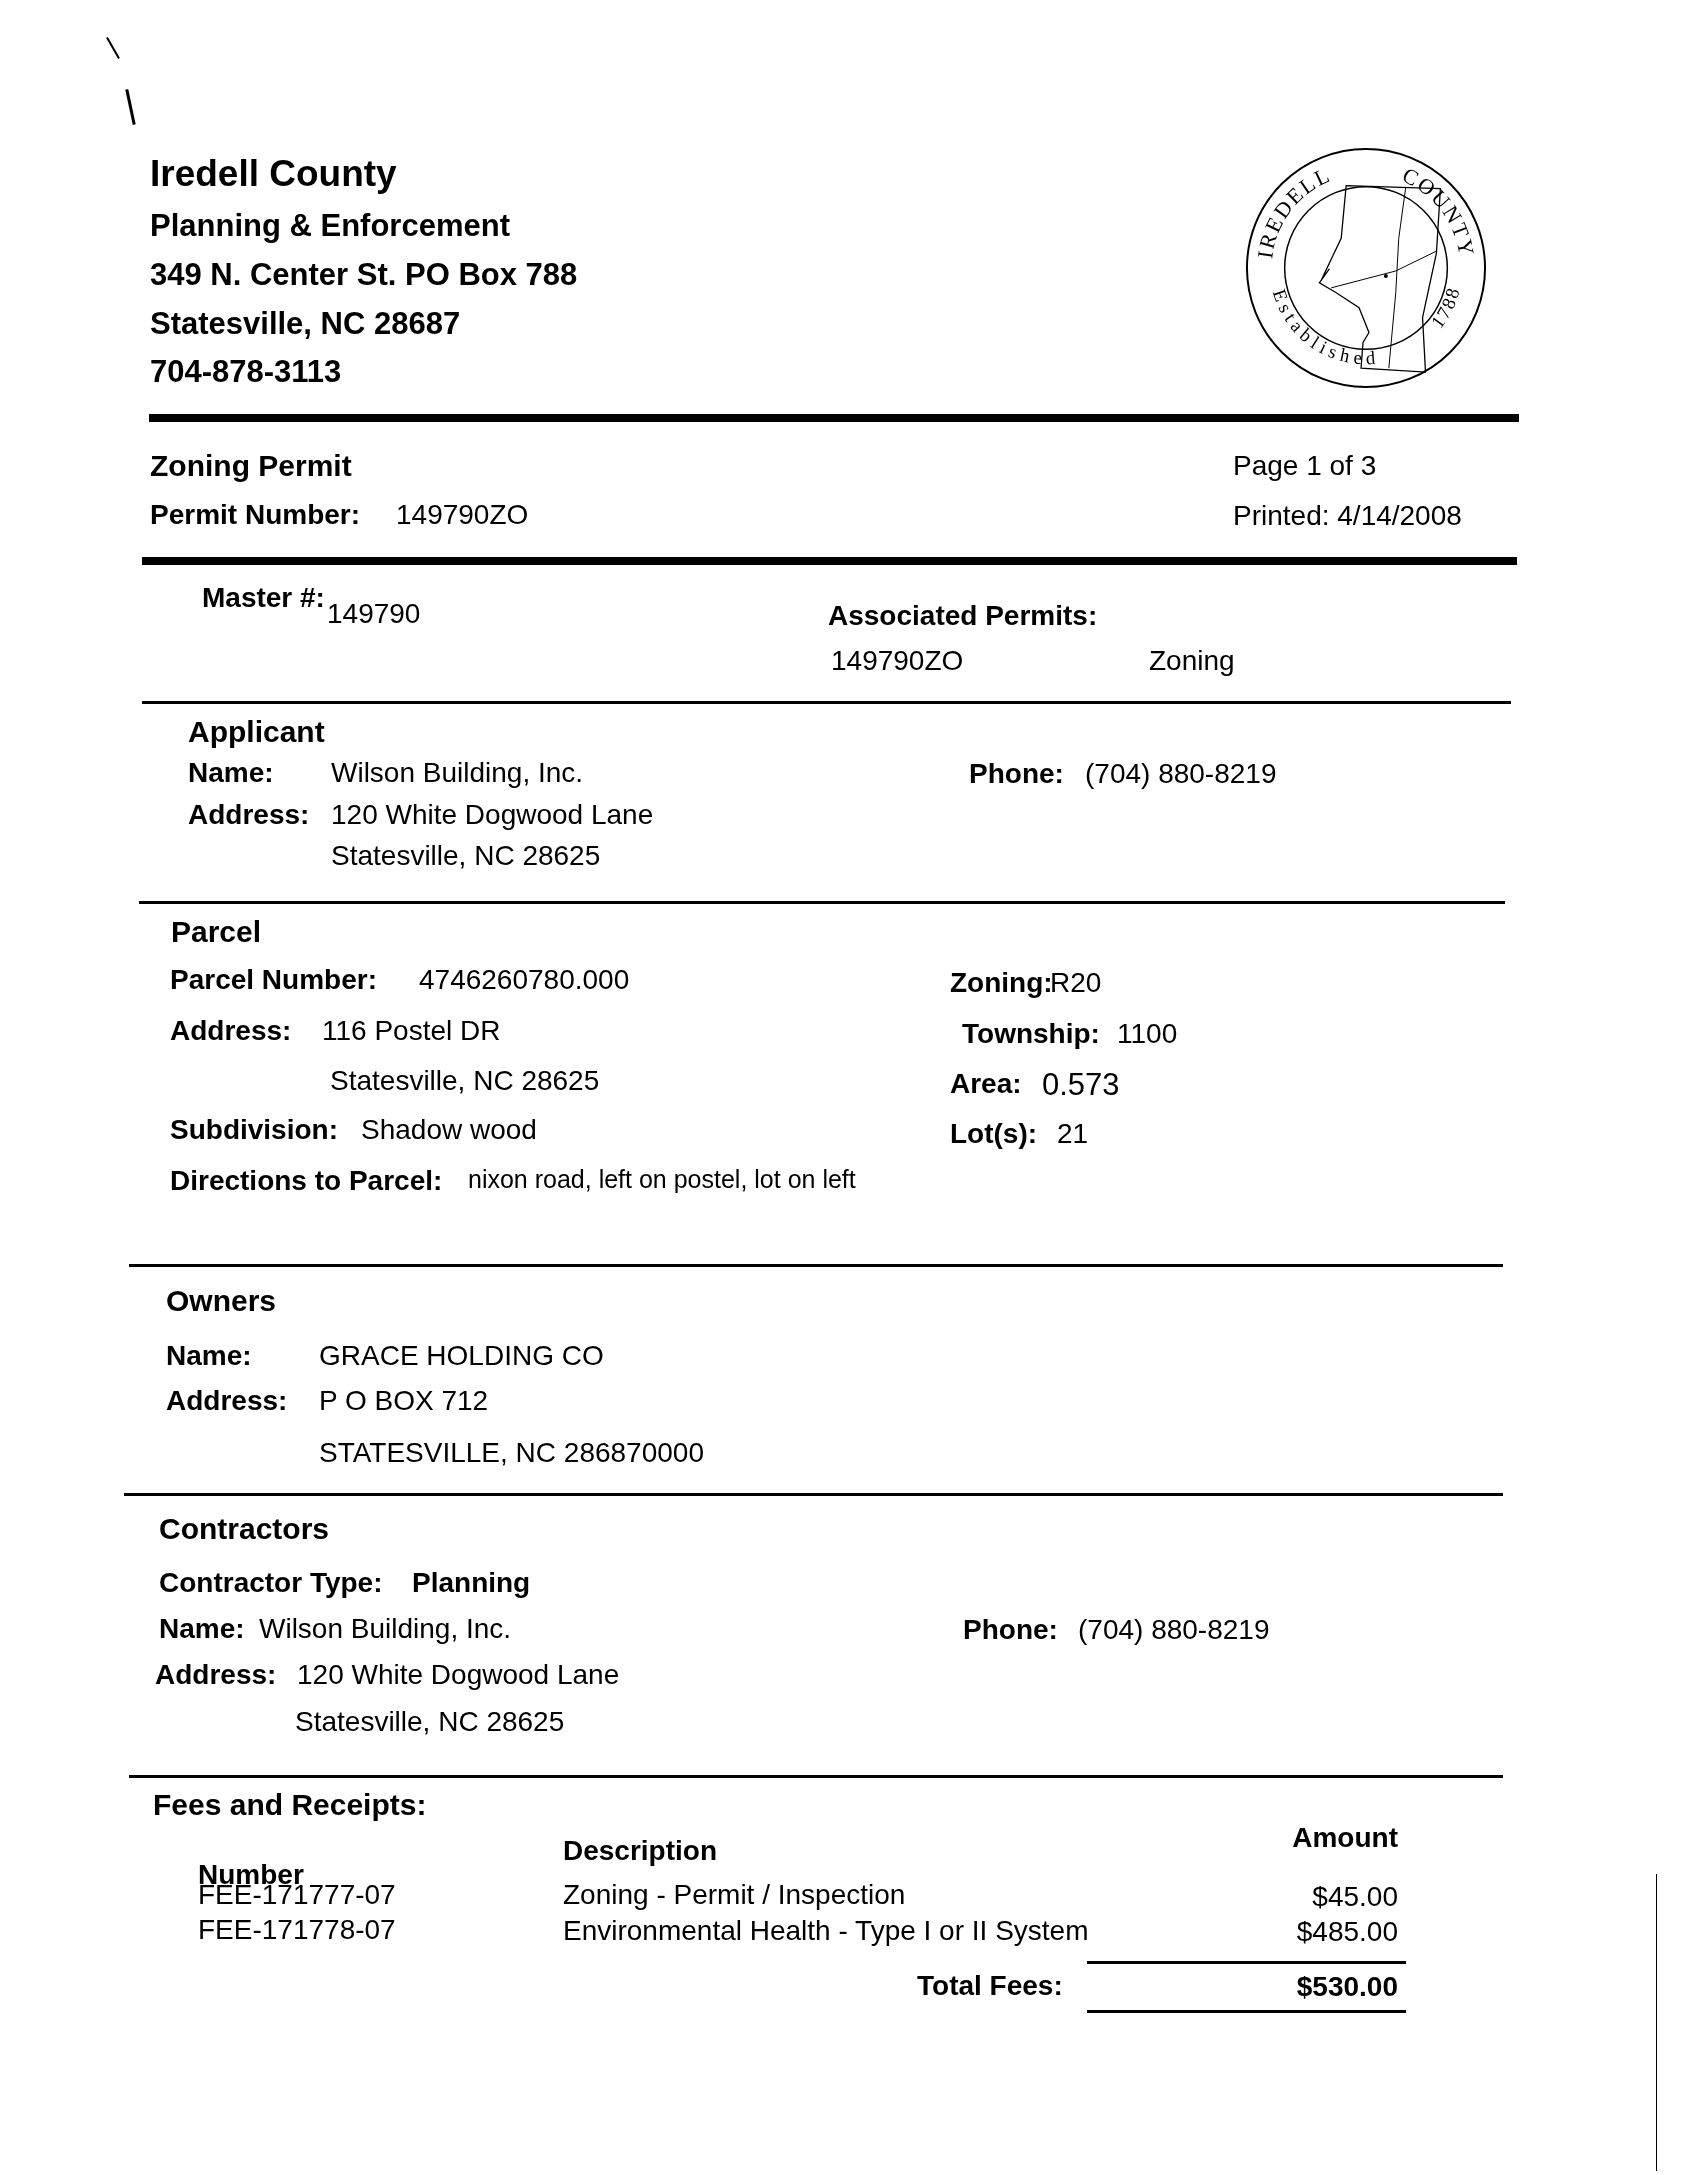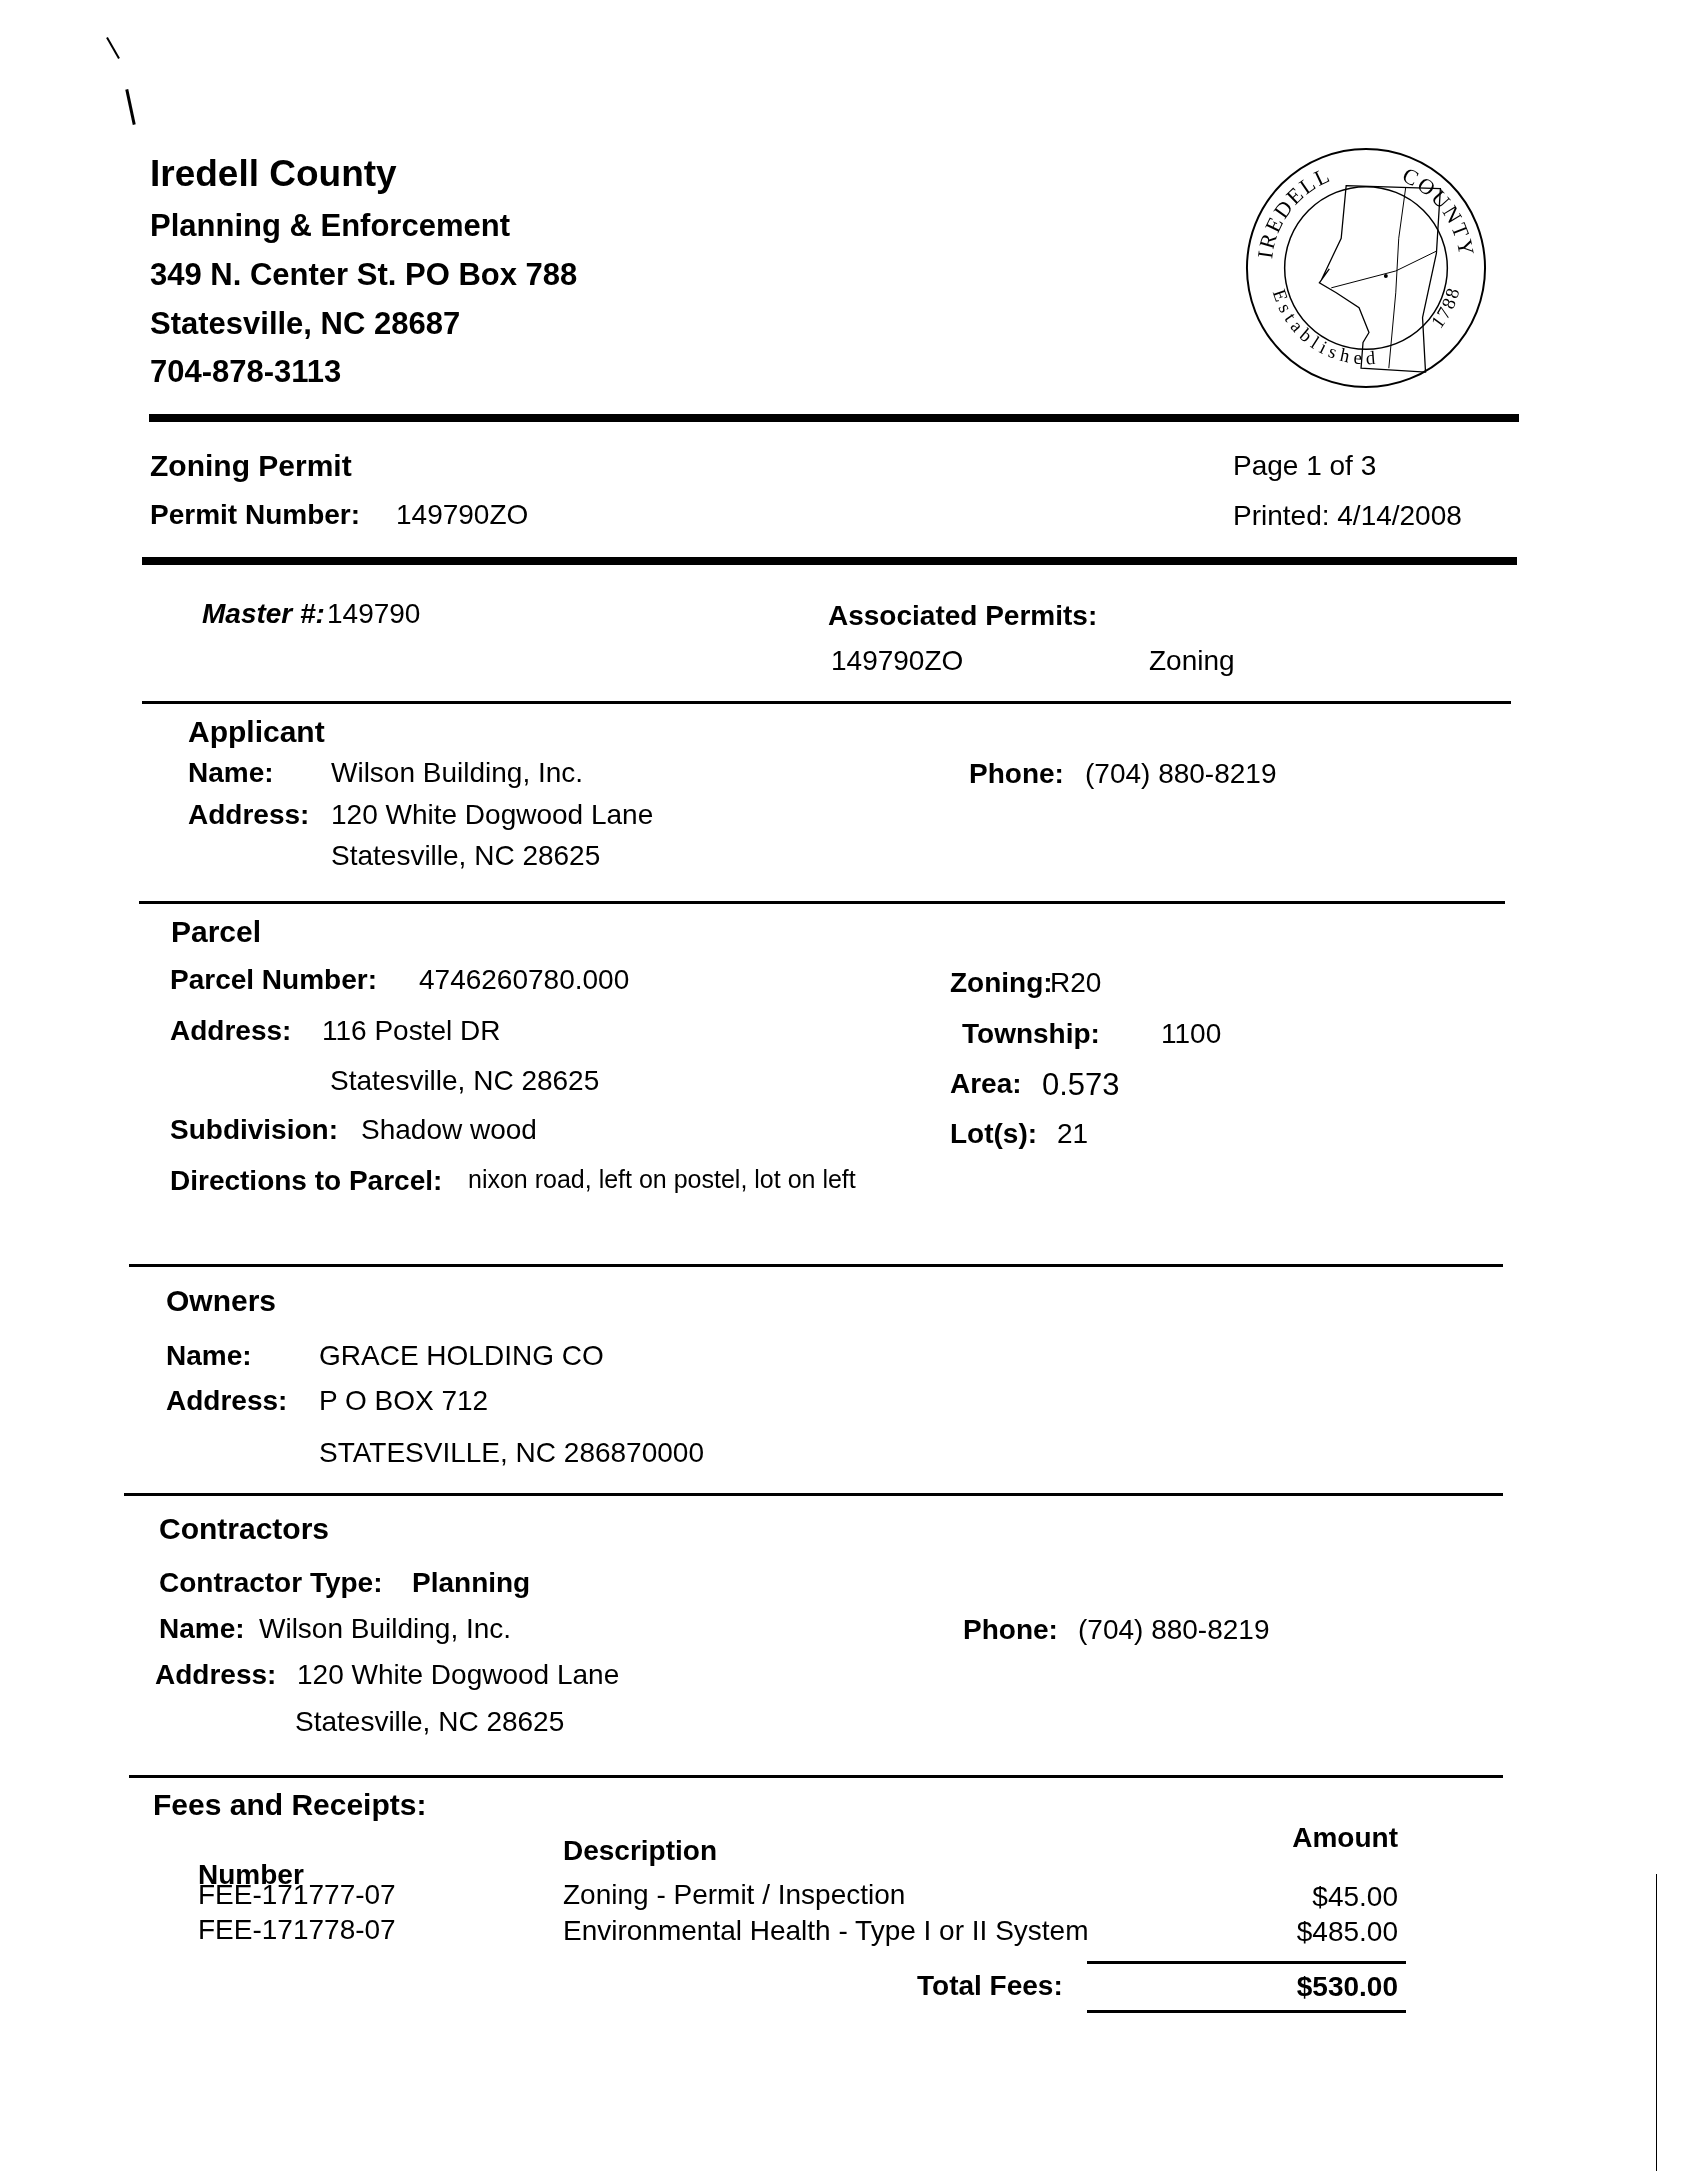--- a/index.html
+++ b/index.html
@@ -59,21 +59,21 @@
 <div class="rule-thick" style="left:149px;top:414px;width:1370px;"></div>
 
 <div class="abs sec" style="left:150px;top:451px;">Zoning Permit</div>
 <div class="abs t b" style="left:150px;top:501px;">Permit Number:</div>
 <div class="abs t" style="left:396px;top:501px;">149790ZO</div>
 <div class="abs t" style="left:1233px;top:452px;">Page 1 of 3</div>
 <div class="abs t" style="left:1233px;top:502px;">Printed: 4/14/2008</div>
 
 <div class="rule-thick" style="left:142px;top:557px;width:1375px;"></div>
 
-<div class="abs t b" style="left:202px;top:600px;font-style:italic;">Master #:</div>
+<div class="abs t b" style="left:202px;top:584px;">Master #:</div>
 <div class="abs t" style="left:327px;top:600px;">149790</div>
 <div class="abs t b" style="left:828px;top:602px;">Associated Permits:</div>
 <div class="abs t" style="left:831px;top:647px;">149790ZO</div>
 <div class="abs t" style="left:1149px;top:647px;">Zoning</div>
 
 <div class="rule" style="left:142px;top:701px;width:1369px;"></div>
 
 <div class="abs sec" style="left:188px;top:717px;">Applicant</div>
 <div class="abs t b" style="left:188px;top:759px;">Name:</div>
 <div class="abs t" style="left:331px;top:759px;">Wilson Building, Inc.</div>
@@ -91,21 +91,21 @@
 <div class="abs t b" style="left:170px;top:1017px;">Address:</div>
 <div class="abs t" style="left:322px;top:1017px;">116 Postel DR</div>
 <div class="abs t" style="left:330px;top:1067px;">Statesville, NC 28625</div>
 <div class="abs t b" style="left:170px;top:1116px;">Subdivision:</div>
 <div class="abs t" style="left:361px;top:1116px;">Shadow wood</div>
 <div class="abs t b" style="left:170px;top:1167px;text-align:right;">Directions to Parcel:</div>
 <div class="abs t" style="left:468px;top:1167px;font-size:25px;">nixon road, left on postel, lot on left</div>
 <div class="abs t b" style="left:950px;top:969px;">Zoning:</div>
 <div class="abs t" style="left:1050px;top:969px;">R20</div>
 <div class="abs t b" style="left:950px;top:1020px;margin-left:12px;">Township:</div>
-<div class="abs t" style="left:1117px;top:1020px;margin-left:44px;">1100</div>
+<div class="abs t" style="left:1117px;top:1020px;">1100</div>
 <div class="abs t b" style="left:950px;top:1070px;">Area:</div>
 <div class="abs t" style="left:1042px;top:1069px;font-size:31px;">0.573</div>
 <div class="abs t b" style="left:950px;top:1120px;">Lot(s):</div>
 <div class="abs t" style="left:1057px;top:1120px;">21</div>
 
 <div class="rule" style="left:129px;top:1264px;width:1374px;"></div>
 
 <div class="abs sec" style="left:166px;top:1286px;">Owners</div>
 <div class="abs t b" style="left:166px;top:1342px;">Name:</div>
 <div class="abs t" style="left:319px;top:1342px;">GRACE HOLDING CO</div>

